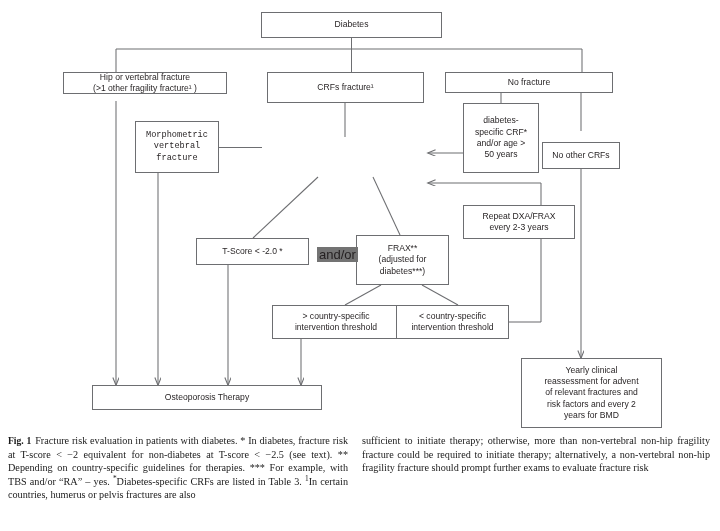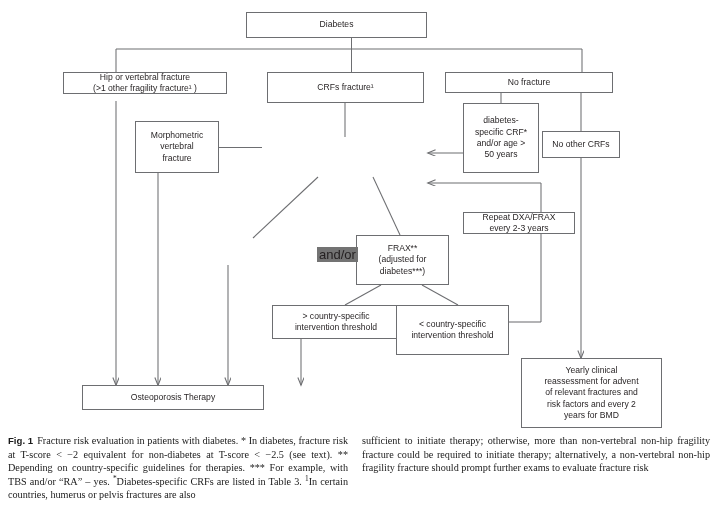--- a/index.html
+++ b/index.html
@@ -18,21 +18,21 @@
   .plain{position:absolute;font-size:13px;color:#231f20;z-index:6;
          background:#737373;padding:0 2px;}
 
   
   #caption{position:absolute;left:0;top:434px;width:720px;height:97px;
            font-family:"Liberation Serif", serif;}
   .capcol{position:absolute;top:0;font-size:10.2px;line-height:1.33;
           text-align:justify;color:#1a1a1a;}
   #capL{left:8px;width:340px;}
   #capR{left:362px;width:348px;}
-  .capttl{font-family:Liberation Sans, sans-serif;font-weight:bold;font-size:9.6px;}
+  .capttl{font-family:Liberation Serif, serif;font-weight:bold;font-size:9.6px;}
   sup{font-size:.72em;vertical-align:super;line-height:0;}
 </style>
 </head>
 <body>
 
 <div id="page">
 
   <div id="chart">
 
     <svg id="lines" viewBox="0 0 720 432">
@@ -70,64 +70,65 @@
 
         <path d="M116,101 L116,385" marker-end="url(#ar)"></path>
         <path d="M158,173 L158,385" marker-end="url(#ar)"></path>
         <path d="M228,265 L228,385" marker-end="url(#ar)"></path>
         <path d="M301,339 L301,385" marker-end="url(#ar)"></path>
 
         <path d="M581,158 L581,358" marker-end="url(#ar)"></path>
       </g>
     </svg>
 
-    <div class="node" style="left:246px;top:12px;width:181px;height:26px;">Diabetes</div>
+    <div class="node" style="left:261px;top:12px;width:181px;height:26px;">Diabetes</div>
 
     <div class="node" style="left:63px;top:72px;width:164px;height:22px;white-space:pre-line;">Hip or vertebral fracture
 (&gt;1 other fragility fracture¹ )</div>
 
     <div class="node" style="left:267px;top:72px;width:157px;height:31px;">CRFs fracture¹</div>
 
     <div class="node" style="left:445px;top:72px;width:168px;height:21px;">No fracture</div>
 
-    <div class="node" style="left:135px;top:121px;width:84px;height:52px;white-space:pre-line;">Morphometric
+    <div class="node" style="left:135px;top:121px;width:84px;height:52px;white-space:pre-line;font-family:Liberation Mono, monospace;">Morphometric
 vertebral
 fracture</div>
 
 
     <div class="node" style="left:463px;top:103px;width:76px;height:70px;white-space:pre-line;">diabetes-
 specific CRF*
 and/or age &gt;
 50 years</div>
 
-    <div class="node" style="left:542px;top:131px;width:78px;height:27px;">No other CRFs</div>
+    <div class="node" style="left:542px;top:142px;width:78px;height:27px;">No other CRFs</div>
 
-    <div class="node" style="left:463px;top:212px;width:112px;height:22px;white-space:pre-line;">Repeat DXA/FRAX
+    <div class="node" style="left:463px;top:205px;width:112px;height:34px;white-space:pre-line;">Repeat DXA/FRAX
 every 2-3 years</div>
 
+    <div class="node" style="left:196px;top:238px;width:113px;height:27px;">T-Score &lt; -2.0 *</div>
 
     <div class="plain" style="left:317px;top:247px;">and/or</div>
 
     <div class="node" style="left:356px;top:235px;width:93px;height:50px;white-space:pre-line;">FRAX**
 (adjusted for
 diabetes***)</div>
 
     <div class="node" style="left:272px;top:305px;width:128px;height:34px;white-space:pre-line;">&gt; country-specific
 intervention threshold</div>
 
-    <div class="node" style="left:396px;top:305px;width:113px;height:50px;white-space:pre-line;text-align:center;">&lt; country-specific
+    <div class="node" style="left:396px;top:305px;width:113px;height:34px;white-space:pre-line;text-align:center;">&lt; country-specific
 intervention threshold</div>
 
     <div class="node" style="left:521px;top:358px;width:141px;height:70px;white-space:pre-line;">Yearly clinical
 reassessment for advent
 of relevant fractures and
 risk factors and every 2
 years for BMD</div>
 
-    <div class="node" style="left:82px;top:385px;width:182px;height:25px;">Osteoporosis Therapy</div>
+    <div class="node" style="left:92px;top:385px;width:230px;height:25px;">Osteoporosis Therapy</div>
   </div>
 
   <div id="caption">
     <div class="capcol" id="capL"><span class="capttl">Fig. 1</span><span style="margin-left:4px">Fracture risk evaluation in patients with diabetes.</span><span> * In diabetes, fracture risk at T-score &lt; −2 equivalent for non-diabetes at T-score &lt; −2.5 (see text). ** Depending on country-specific guidelines for therapies. *** For example, with TBS and/or “RA” – yes. </span><sup>*</sup><span>Diabetes-specific CRFs are listed in Table 3. </span><sup>1</sup><span>In certain countries, humerus or pelvis fractures are also</span></div>
 
     <div class="capcol" id="capR">sufficient to initiate therapy; otherwise, more than non-vertebral non-hip fragility fracture could be required to initiate therapy; alternatively, a non-vertebral non-hip fragility fracture should prompt further exams to evaluate fracture risk</div>
   </div>
 
 </div>
 

